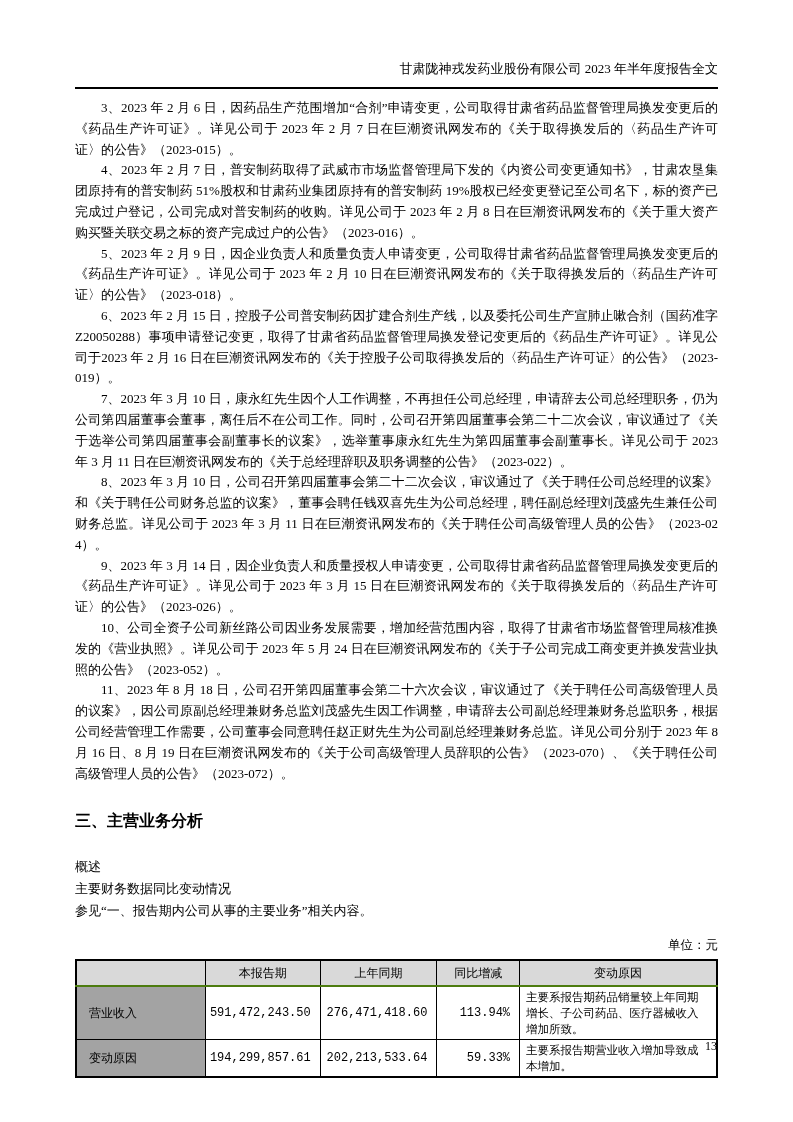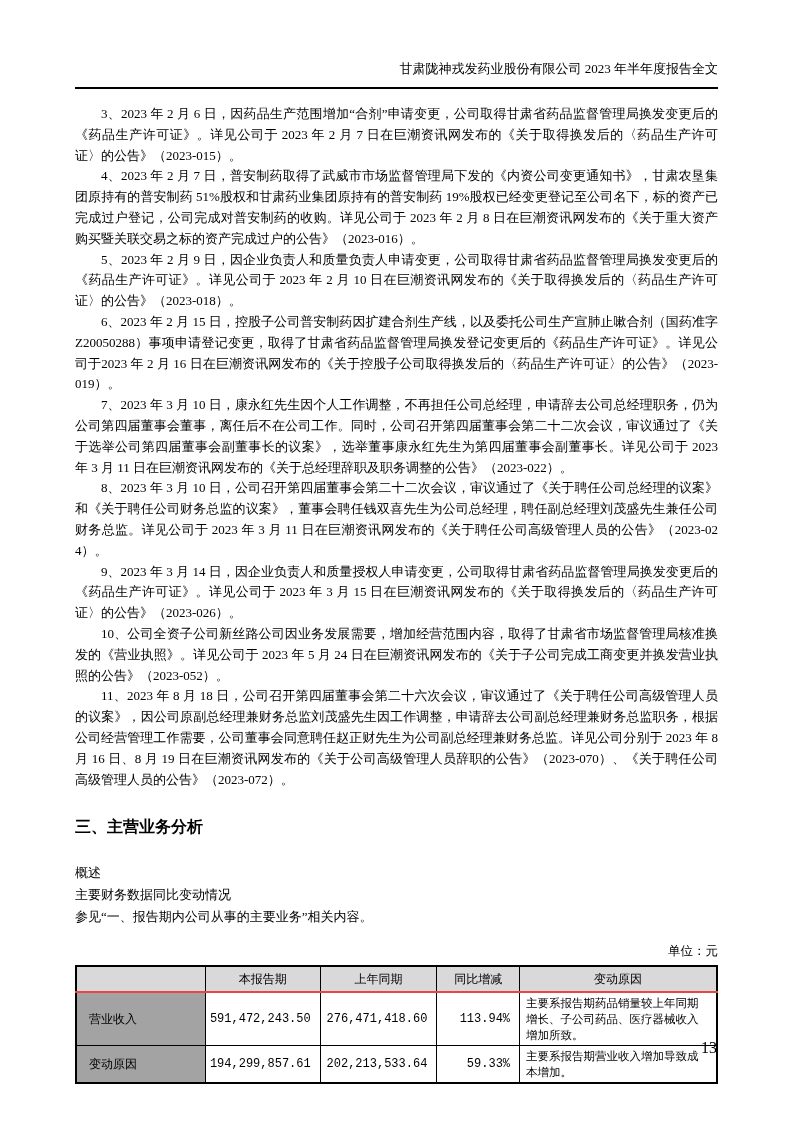--- a/index.html
+++ b/index.html
@@ -14,21 +14,21 @@
     overflow:hidden;
   }
   .page-header {
     padding-top:60px;
     padding-bottom:10px;
     text-align:right;
     font-size:13px;
     line-height:17px;
     border-bottom:2px solid #000;
   }
-  .body-text { margin-top:15px; }
+  .body-text { margin-top:9px; }
   .para {
     margin:0;
     font-size:13px;
     line-height:20.8px;
     text-align:justify;
     text-indent:2em;
     word-break:break-all;
   }
   .section-heading {
     margin:26px 0 8px 0;
@@ -59,21 +59,21 @@
   .fin-table th, .fin-table td {
     border:1px solid #000;
     font-weight:normal;
     font-size:12px;
   }
   .fin-table thead th {
     background:#d9d9d9;
     text-align:center;
     height:22px;
     padding:1px 2px;
-    border-bottom:2px solid #ef4444;
+    border-bottom:2px solid #4d7c0f;
   }
   .fin-table td.rowlabel {
     background:#a3a3a3;
     text-align:left;
     padding:6px 4px 6px 12px;
     margin-left:34px;
   }
   .fin-table td.num {
     text-align:right;
     padding:4px 9px 4px 2px;
@@ -83,21 +83,21 @@
   .fin-table td.reason {
     text-align:left;
     padding:2px 6px;
     line-height:16px;
     font-size:11.5px;
   }
   .page-number {
     position:absolute;
     top:1039px;
     right:76px;
-    font-size:16px;
+    font-size:12px;
     text-align:center;
   }
 </style>
 </head>
 <body>
 
 <div class="page">
 
   <div class="page-header">
     <span>甘肃陇神戎发药业股份有限公司 2023 年半年度报告全文</span>

